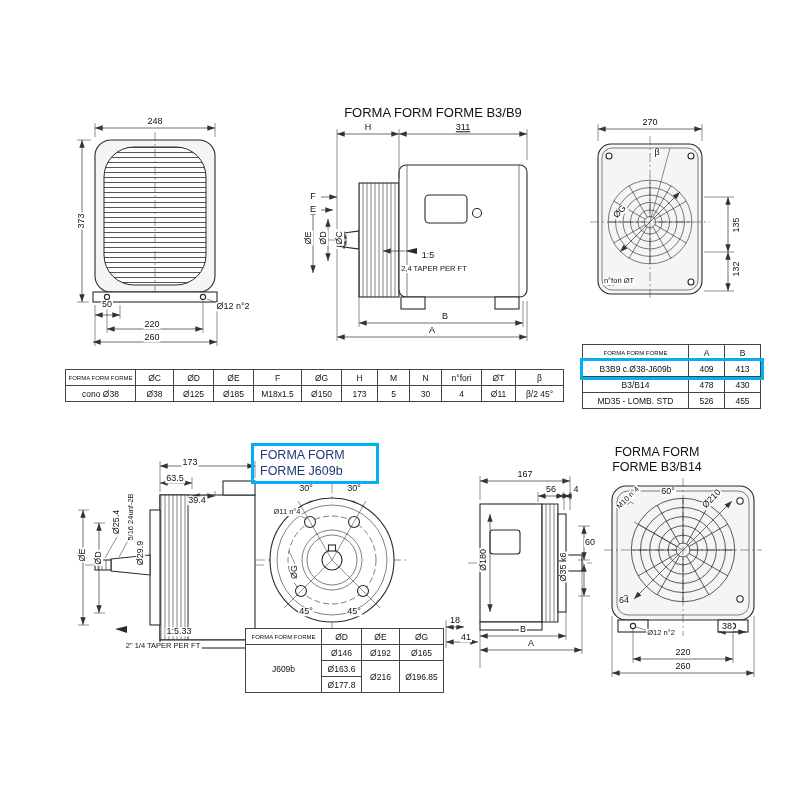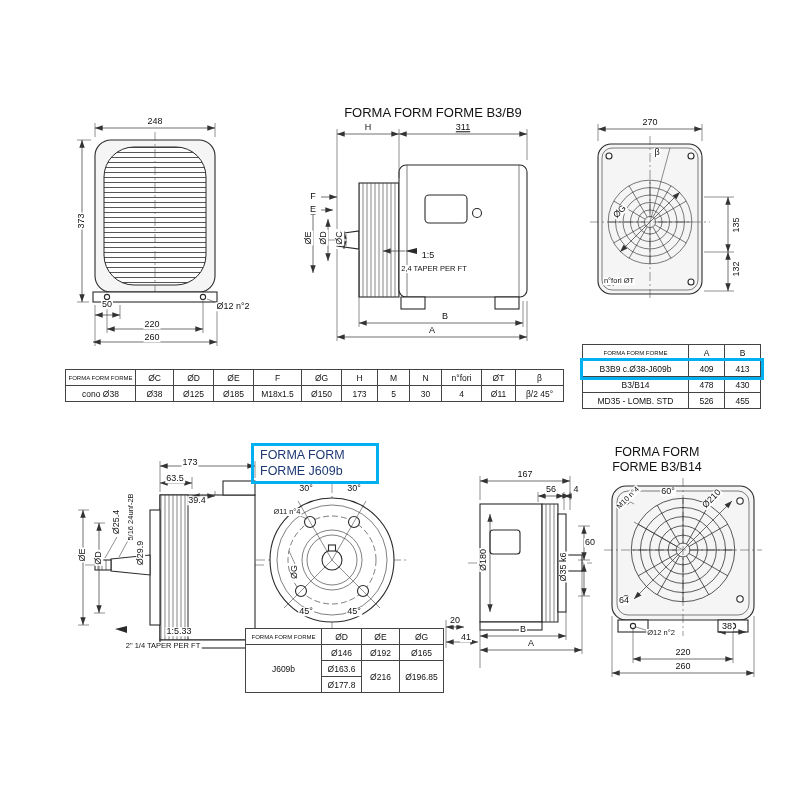--- a/index.html
+++ b/index.html
@@ -317,21 +317,21 @@
   <span class="lbl" style="left:306px;top:612px;">45°</span>
   <span class="lbl" style="left:354px;top:612px;">45°</span>
 
   <span class="lbl" style="left:525px;top:475px;">167</span>
   <span class="lbl" style="left:551px;top:490px;">56</span>
   <span class="lbl" style="left:576px;top:490px;">4</span>
   <span class="lbl" style="left:590px;top:543px;">60</span>
   <span class="lbl" style="left:624px;top:579px;margin-top:22px;">64</span>
   <span class="lbl v" style="left:484px;top:560px;">Ø180</span>
   <span class="lbl v" style="left:564px;top:567px;">Ø35 k6</span>
-  <span class="lbl" style="left:455px;top:621px;">20</span>
+  <span class="lbl" style="left:455px;top:621px;">18</span>
   <span class="lbl" style="left:466px;top:638px;">41</span>
   <span class="lbl" style="left:523px;top:630px;">B</span>
   <span class="lbl" style="left:531px;top:644px;">A</span>
 
   <span class="lbl d45 sm" style="left:628px;top:498px;">M10 n°4</span>
   <span class="lbl" style="left:668px;top:492px;">60°</span>
   <span class="lbl d45" style="left:712px;top:499px;">Ø210</span>
   <span class="lbl sm" style="left:661px;top:633px;">Ø12 n°2</span>
   <span class="lbl" style="left:727px;top:627px;">38</span>
   <span class="lbl" style="left:683px;top:653px;">220</span>

